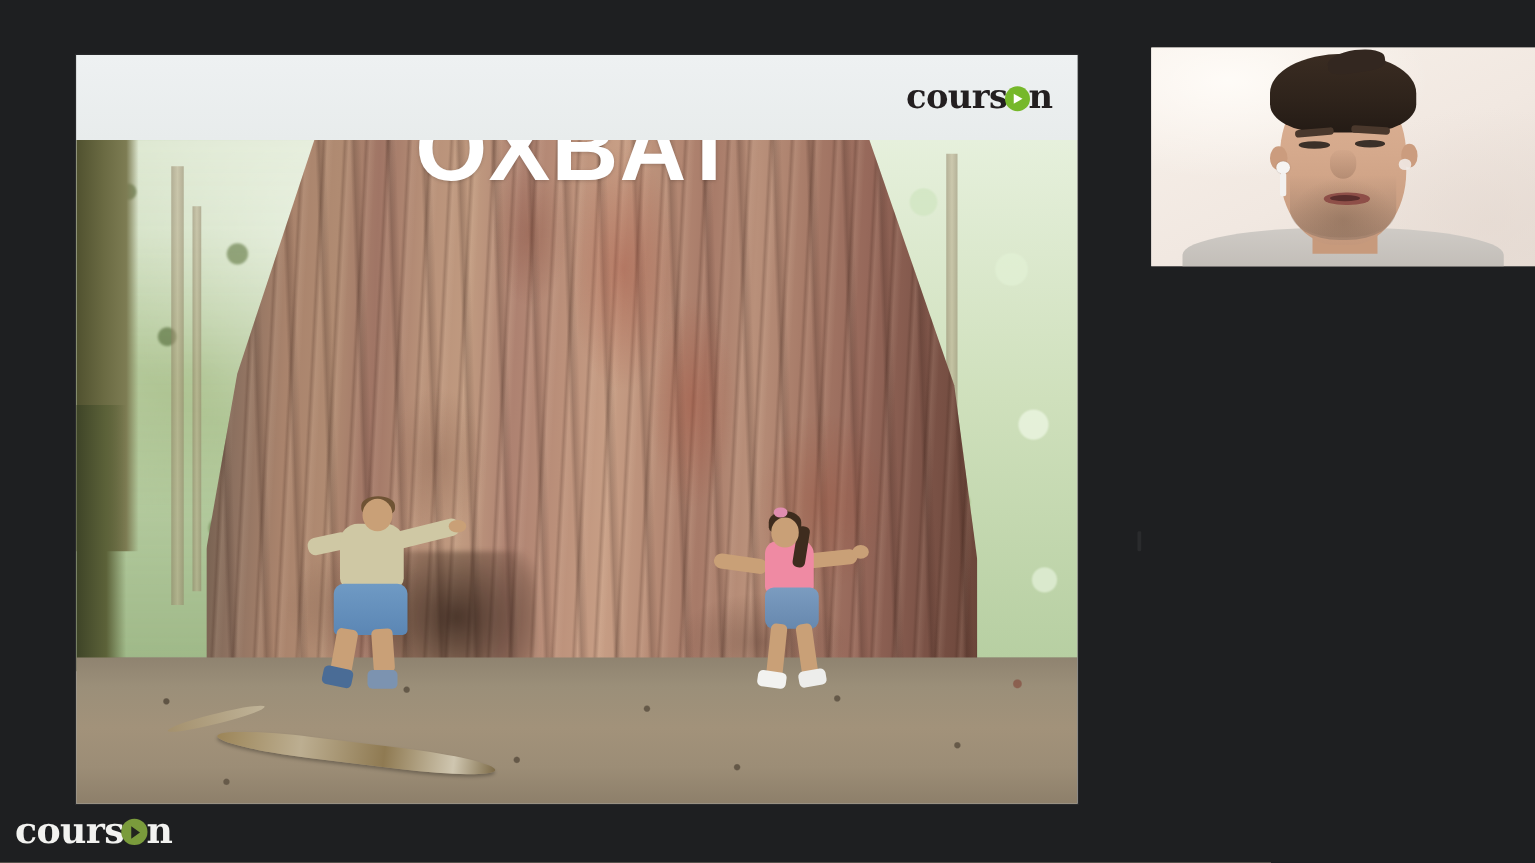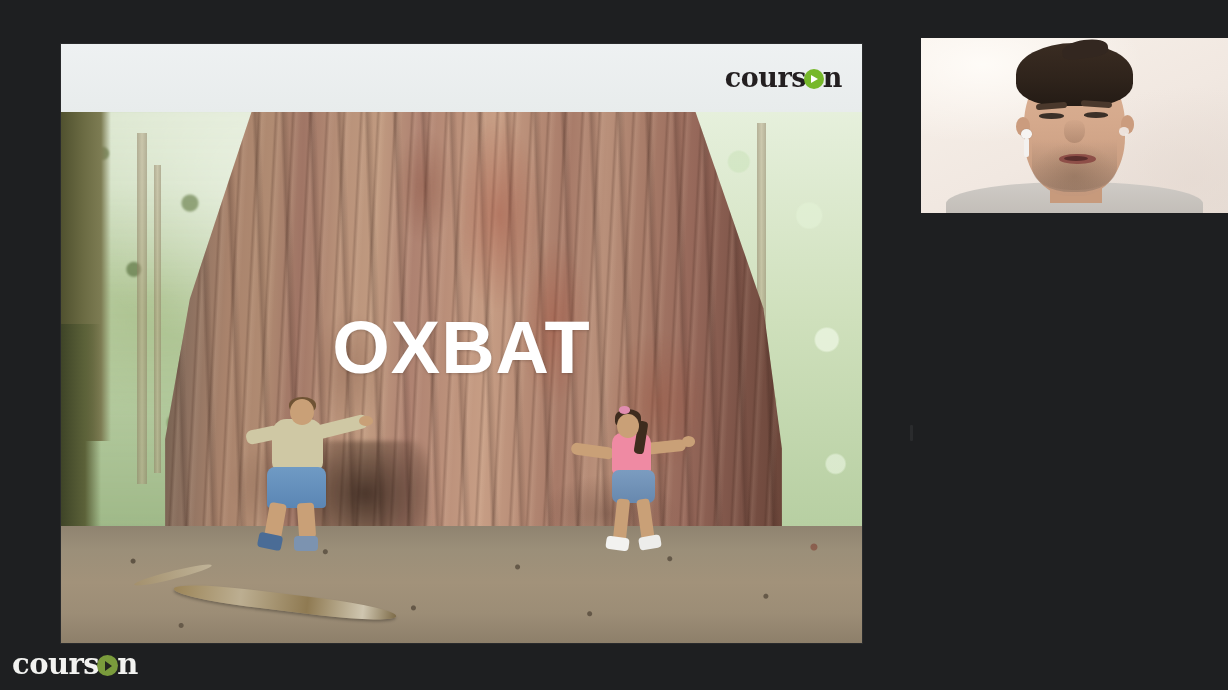--- a/index.html
+++ b/index.html
@@ -236,21 +236,21 @@
   #girl .leg-r { position:absolute; left:44%; top:60%; width:11%; height:28%;
       background:#c9a077; transform:rotate(-8deg); border-radius:4px; }
   #girl .shoe-l { position:absolute; left:17%; top:86%; width:19%; height:9%;
       background:#f2f2f0; border-radius:4px; transform:rotate(8deg); }
   #girl .shoe-r { position:absolute; left:44%; top:85%; width:18%; height:9%;
       background:#ededeb; border-radius:4px; transform:rotate(-10deg); }
 
   
   #slide-title {
     position:absolute; left:0; top:0; width:100%; height:100%;
-    display:flex; align-items:center; justify-content:center;
+    display:flex; align-items:flex-start; justify-content:center;
     pointer-events:none;
   }
   #slide-title span {
     font-family:"Liberation Sans", sans-serif;
     font-weight:bold; font-size:74px; color:#ffffff;
     letter-spacing:1px; line-height:1;
     position:relative; top:-30px;
     text-shadow:0 1px 3px rgba(0,0,0,.18);
   }
 

